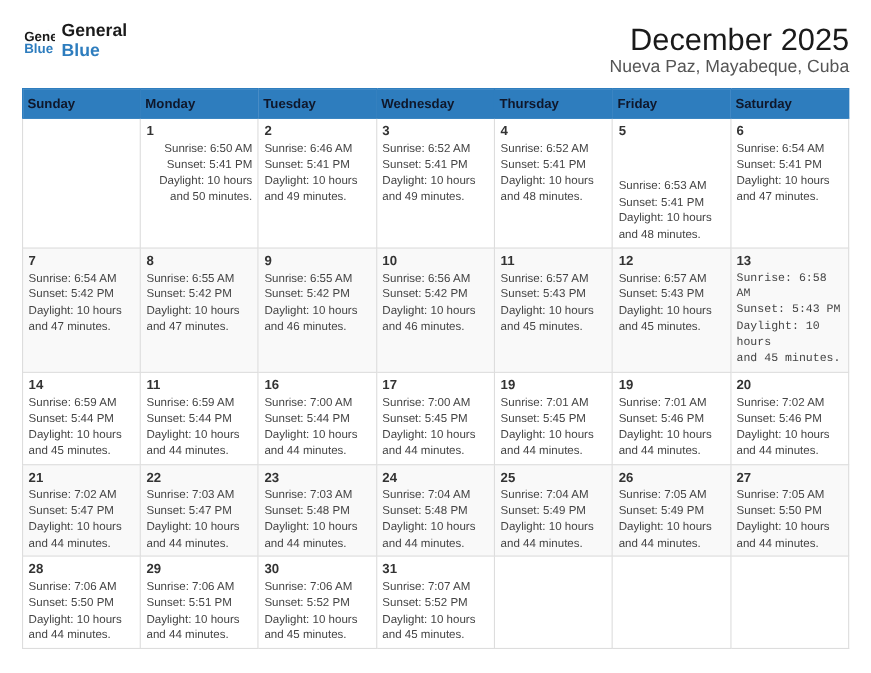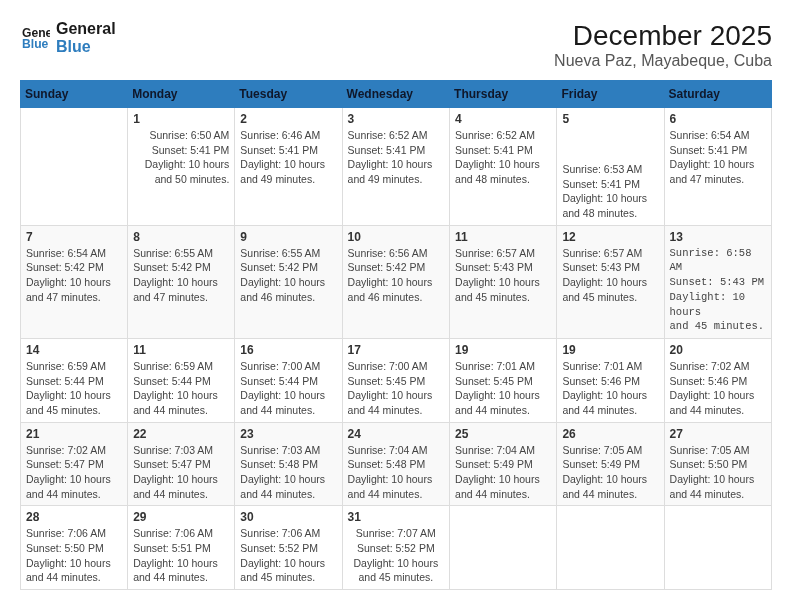--- a/index.html
+++ b/index.html
@@ -331,21 +331,21 @@
         </td>
         <td>
           <span class="day-number">30</span>
           <div class="day-info" style="white-space: pre-line;">Sunrise: 7:06 AM
 Sunset: 5:52 PM
 Daylight: 10 hours
 and 45 minutes.</div>
         </td>
         <td>
           <span class="day-number">31</span>
-          <div class="day-info" style="white-space: pre-line; text-align: center;">Sunrise: 7:07 AM
+          <div class="day-info" style="white-space: pre-line;">Sunrise: 7:07 AM
 Sunset: 5:52 PM
 Daylight: 10 hours
 and 45 minutes.</div>
         </td>
         <td class="empty-cell"></td>
         <td class="empty-cell"></td>
         <td class="empty-cell"></td>
       </tr>
     </tbody>
 </table>

